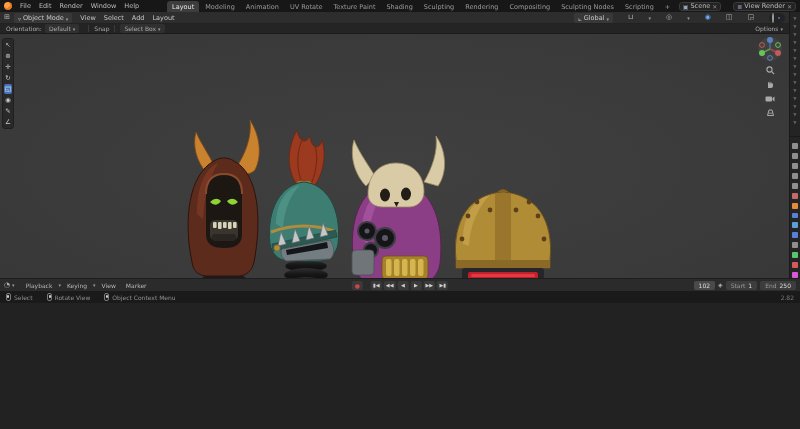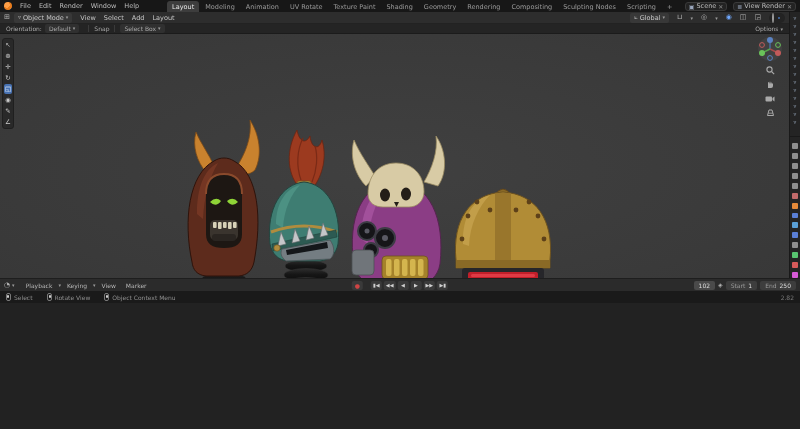--- a/index.html
+++ b/index.html
@@ -13,34 +13,34 @@
   .topbar { position:absolute; top:0; left:0; right:0; height:12px;
     background:#171717; display:flex; align-items:center; padding:0 4px;
     font-size:6.5px; color:#bdbdbd; z-index:30; }
   .blender-logo { width:8px; height:8px; border-radius:50%;
     background:radial-gradient(circle at 35% 35%, #ff9f46 0 40%, #e87d1e 41% 75%, #265787 76%);
     margin-right:4px; flex:0 0 auto; }
   .menu-item { padding:1px 4px; border-radius:2px; }
   .ws-tabs { display:flex; margin-left:24px; gap:1px; }
   .ws-tab { padding:2px 5px 1px; border-radius:3px 3px 0 0; color:#9a9a9a; white-space:nowrap; }
   .ws-tab.active { background:#3d3d3d; color:#e6e6e6; }
-  .topbar-right { margin-left:auto; display:flex; align-items:center; gap:6px; }
+  .topbar-right { margin-left:auto; display:flex; align-items:center; gap:12px; }
   .chip { display:flex; align-items:center; gap:2px; background:#232323;
     border:1px solid #3a3a3a; border-radius:3px; padding:0 3px; height:9px; }
   .chip .x { color:#8a8a8a; font-size:6px; }
   .mini-ic { font-size:6px; color:#9aa7bd; }
   
   .vp-header { position:absolute; top:12px; left:0; right:11px; height:12px;
     background:#2d2d2d; border-bottom:1px solid #222; display:flex;
     align-items:center; font-size:6.5px; padding:0 4px; z-index:20; }
-  .dd { display:flex; align-items:flex-start; gap:2px; background:#383838;
+  .dd { display:flex; align-items:flex-end; gap:2px; background:#383838;
     border-radius:2px; padding:1px 4px; margin-right:4px; }
   .caret { font-size:5px; color:#9a9a9a; }
   .hdr-menu { padding:1px 4px; }
-  .vph-right { margin-left:auto; display:flex; align-items:center; gap:8px; }
+  .vph-right { margin-left:auto; display:flex; align-items:center; gap:15px; }
   .icon-sm { font-size:7px; color:#b5b5b5; line-height:1; }
   .shade-group { display:flex; align-items:center; gap:2px; background:#232323;
     border-radius:6px; padding:1px 3px; }
   .sphere { width:6px; height:6px; border-radius:50%; background:#7a7a7a; }
   .sphere.wire { background:transparent; border:1px solid #9a9a9a; }
   .sphere.mat { background:radial-gradient(circle at 35% 30%, #fff, #9fb6d8 60%, #5a759c); }
   .sphere.rend { background:radial-gradient(circle at 35% 30%, #ffe9a8, #c79042 70%); }
   .sphere-wrap.active { background:#4772b3; border-radius:5px; padding:1px; }
   
   .tool-header { position:absolute; top:24px; left:0; right:11px; height:10px;
@@ -116,21 +116,21 @@
     <span class="menu-item">Render</span>
     <span class="menu-item">Window</span>
     <span class="menu-item">Help</span>
     <div class="ws-tabs">
       <span class="ws-tab active">Layout</span>
       <span class="ws-tab">Modeling</span>
       <span class="ws-tab">Animation</span>
       <span class="ws-tab">UV Rotate</span>
       <span class="ws-tab">Texture Paint</span>
       <span class="ws-tab">Shading</span>
-      <span class="ws-tab">Geometry</span>
+      <span class="ws-tab">Sculpting</span>
       <span class="ws-tab">Rendering</span>
       <span class="ws-tab">Compositing</span>
       <span class="ws-tab">Sculpting Nodes</span>
       <span class="ws-tab">Scripting</span>
       <span class="ws-tab">+</span>
     </div>
     <div class="topbar-right">
       <span class="chip">
         <span class="mini-ic">▣</span>
         <span>Scene</span>

